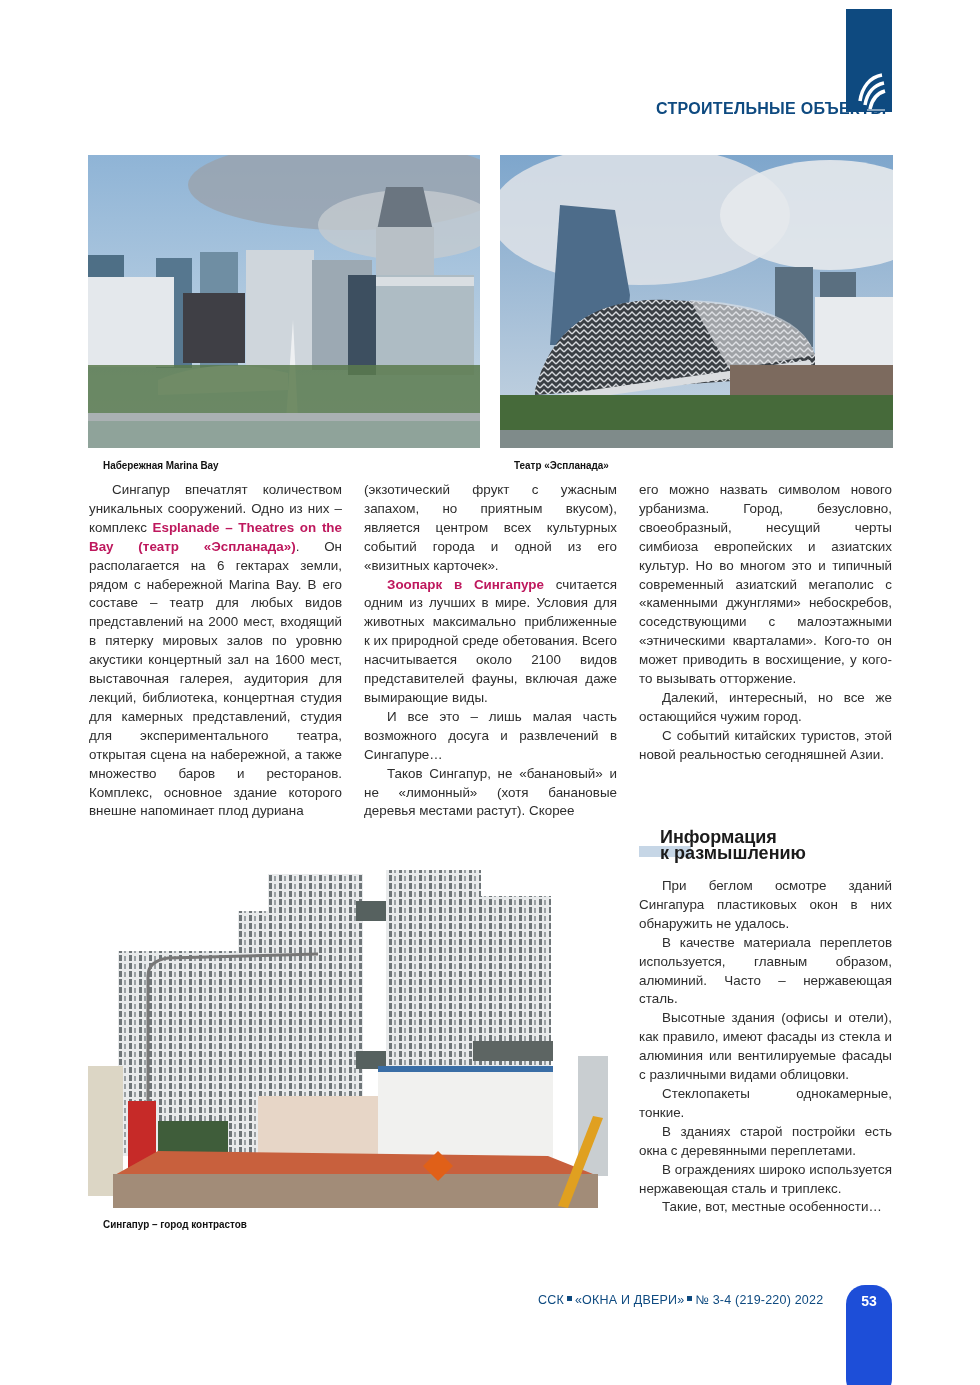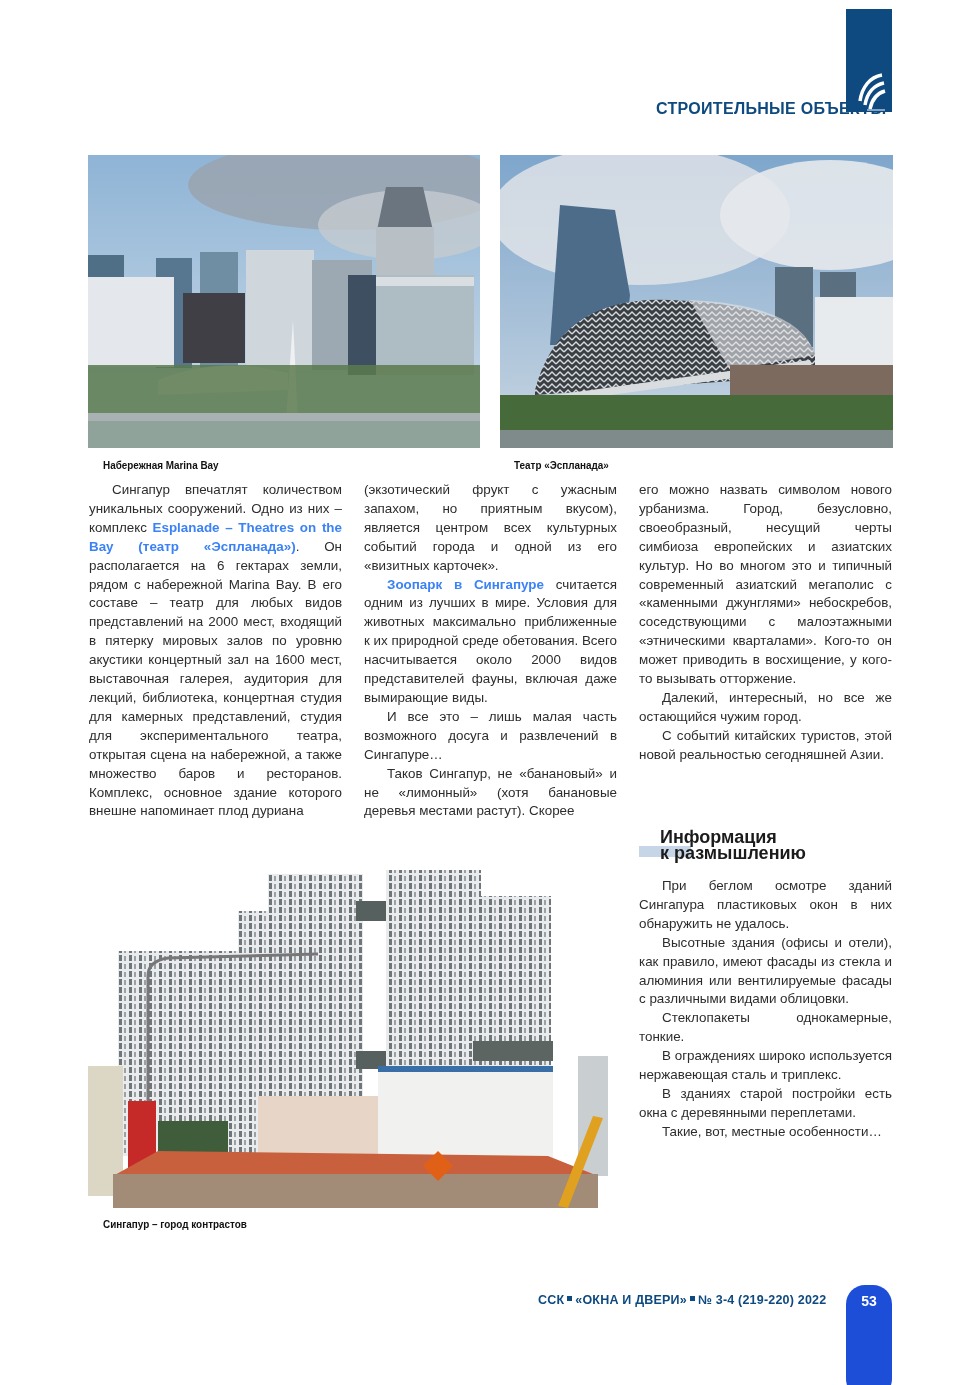--- a/index.html
+++ b/index.html
@@ -18,30 +18,30 @@
   #photo3 { left: 88px; top: 866px; width: 530px; height: 342px; }
 
   .caption { position: absolute; font-size: 11px; font-weight: bold; color: #111; font-family: "Liberation Sans", sans-serif; transform: scaleX(0.9); transform-origin: left; }
   #cap1 { left: 103px; top: 459px; }
   #cap2 { left: 514px; top: 459px; }
   #cap3 { left: 103px; top: 1218px; }
 
   .col { position: absolute; font-size: 13.4px; line-height: 18.9px; color: #2d2d2d; }
   .col p { margin: 0; text-align: justify; text-indent: 23px; }
   .col p.noindent { text-indent: 0; }
-  .col b { color: #3b82f6; }
+  .col b { color: #be185d; }
   #col1 { left: 89px; top: 481px; width: 253px; }
   #col2 { left: 364px; top: 481px; width: 253px; }
   #col3 { left: 639px; top: 481px; width: 253px; }
 
   .info-head { position: absolute; left: 660px; top: 829px; font-size: 18px; font-weight: bold; line-height: 16px; color: #1b1b1b; }
   .info-bar { position: absolute; left: 639px; top: 846px; width: 52px; height: 11px; background: #c6d6e6; }
   #col3b { left: 639px; top: 877px; width: 253px; }
 
-  .footer-text { position: absolute; left: 538px; top: 1293px; font-size: 12.5px; color: #0e4a80; letter-spacing: 0.2px; font-weight: bold; }
+  .footer-text { position: absolute; left: 538px; top: 1293px; font-size: 12.5px; color: #0e4a80; letter-spacing: 0.2px; }
   .footer-text .sq { display: inline-block; width: 5px; height: 5px; background: #0e4a80; vertical-align: middle; margin: 0 3px; position: relative; top: -2px; }
   .page-tab { position: absolute; left: 846px; top: 1285px; width: 46px; height: 113px; background: #1d4ed8; border-radius: 19px; }
   .page-num { position: absolute; left: 0; top: 8px; width: 46px; text-align: center; color: #fff; font-weight: bold; font-size: 14px; }
 </style>
 </head>
 <body>
 
 <div class="section-title">СТРОИТЕЛЬНЫЕ ОБЪЕКТЫ</div>
 <div class="section-tab">
   <svg width="34" height="40" viewBox="0 0 34 40">
@@ -114,42 +114,43 @@
   </svg>
 </div>
 <div class="caption" id="cap2">Театр «Эспланада»</div>
 
 <div class="col" id="col1">
     <p><span>Сингапур впечатлят количеством уникальных сооружений. Одно из них – комплекс </span><b>Esplanade – Theatres on the Bay (театр «Эспланада»)</b><span>. Он располагается на 6 гектарах земли, рядом с набережной Marina Bay. В его составе – театр для любых видов представлений на 2000 мест, входящий в пятерку мировых залов по уровню акустики концертный зал на 1600 мест, выставочная галерея, аудитория для лекций, библиотека, концертная студия для камерных представлений, студия для экспериментального театра, открытая сцена на набережной, а также множество баров и ресторанов. Комплекс, основное здание которого внешне напоминает плод дуриана</span></p>
   </div>
 
 <div class="col" id="col2">
     <p class="noindent"><span>(экзотический фрукт с ужасным запахом, но приятным вкусом), является центром всех культурных событий города и одной из его «визитных карточек».</span></p>
-    <p><b>Зоопарк в Сингапуре</b><span> считается одним из лучших в мире. Условия для животных максимально приближенные к их природной среде обетования. Всего насчитывается около 2000 видов представителей фауны, включая даже вымирающие виды.</span></p>
+    <p><b>Зоопарк в Сингапуре</b><span> считается одним из лучших в мире. Условия для животных максимально приближенные к их природной среде обетования. Всего насчитывается около 2100 видов представителей фауны, включая даже вымирающие виды.</span></p>
     <p><span>И все это – лишь малая часть возможного досуга и развлечений в Сингапуре…</span></p>
     <p><span>Таков Сингапур, не «банановый» и не «лимонный» (хотя банановые деревья местами растут). Скорее</span></p>
   </div>
 
 <div class="col" id="col3">
     <p class="noindent"><span>его можно назвать символом нового урбанизма. Город, безусловно, своеобразный, несущий черты симбиоза европейских и азиатских культур. Но во многом это и типичный современный азиатский мегаполис с «каменными джунглями» небоскребов, соседствующими с малоэтажными «этническими кварталами». Кого-то он может приводить в восхищение, у кого-то вызывать отторжение.</span></p>
     <p><span>Далекий, интересный, но все же остающийся чужим город.</span></p>
     <p><span>С событий китайских туристов, этой новой реальностью сегодняшней Азии.</span></p>
   </div>
 
 <div class="info-bar"></div>
 <div class="info-head">
   <div>Информация</div>
   <div>к размышлению</div>
 </div>
 <div class="col" id="col3b">
     <p>При беглом осмотре зданий Сингапура пластиковых окон в них обнаружить не удалось.</p>
+    <p>В качестве материала переплетов используется, главным образом, алюминий. Часто – нержавеющая сталь.</p>
     <p>Высотные здания (офисы и отели), как правило, имеют фасады из стекла и алюминия или вентилируемые фасады с различными видами облицовки.</p>
     <p>Стеклопакеты однокамерные, тонкие.</p>
+    <p>В зданиях старой постройки есть окна с деревянными переплетами.</p>
     <p>В ограждениях широко используется нержавеющая сталь и триплекс.</p>
-    <p>В зданиях старой постройки есть окна с деревянными переплетами.</p>
     <p>Такие, вот, местные особенности…</p>
   </div>
 
 <div class="photo" id="photo3">
   <svg viewBox="0 0 530 342" preserveAspectRatio="none">
     <rect width="530" height="342" fill="#ffffff"></rect>
     <pattern id="facade" width="10" height="8" patternUnits="userSpaceOnUse">
       <rect width="10" height="8" fill="#e9ebec"></rect>
         <rect x="1" y="1" width="3" height="6" fill="#6f7679"></rect>
         <rect x="6" y="2" width="2" height="5" fill="#9aa0a3"></rect>

